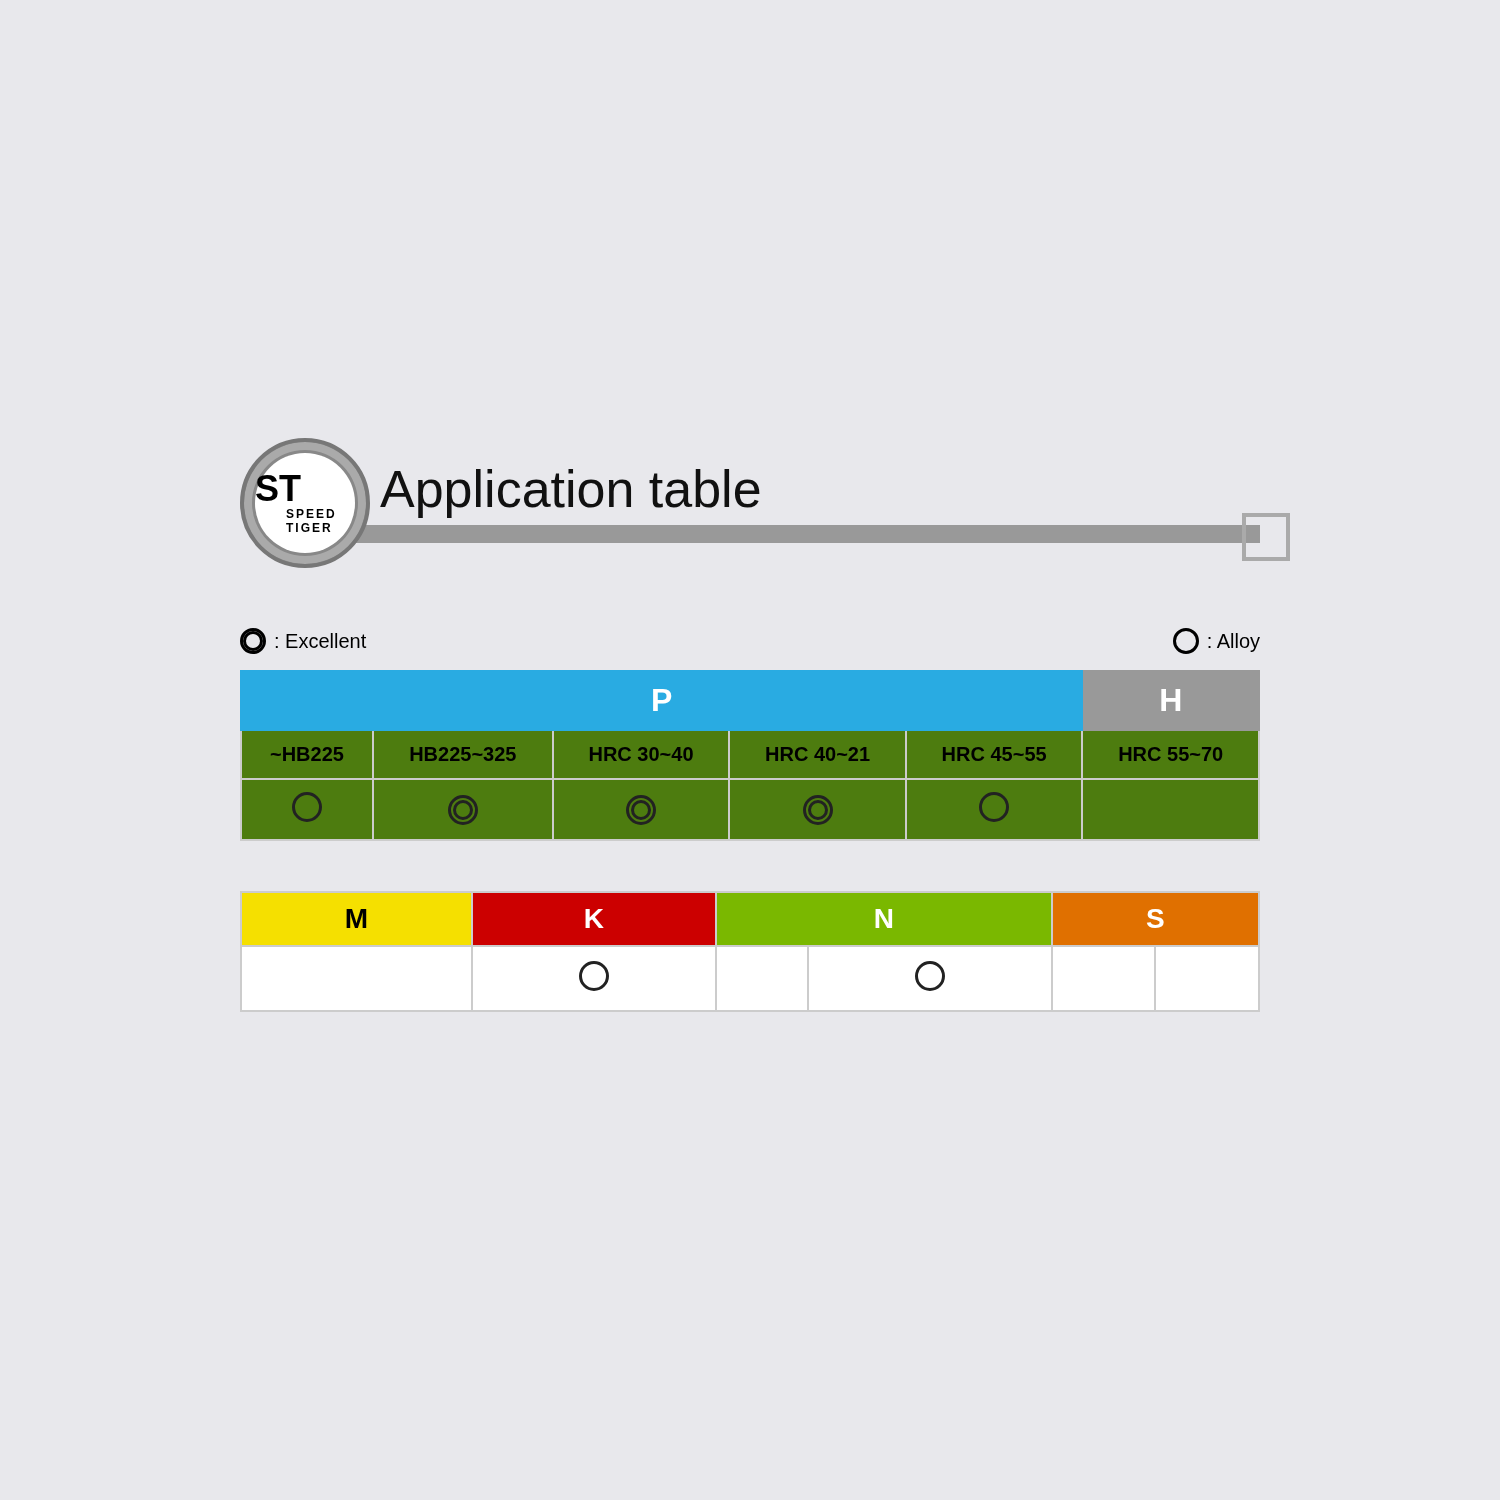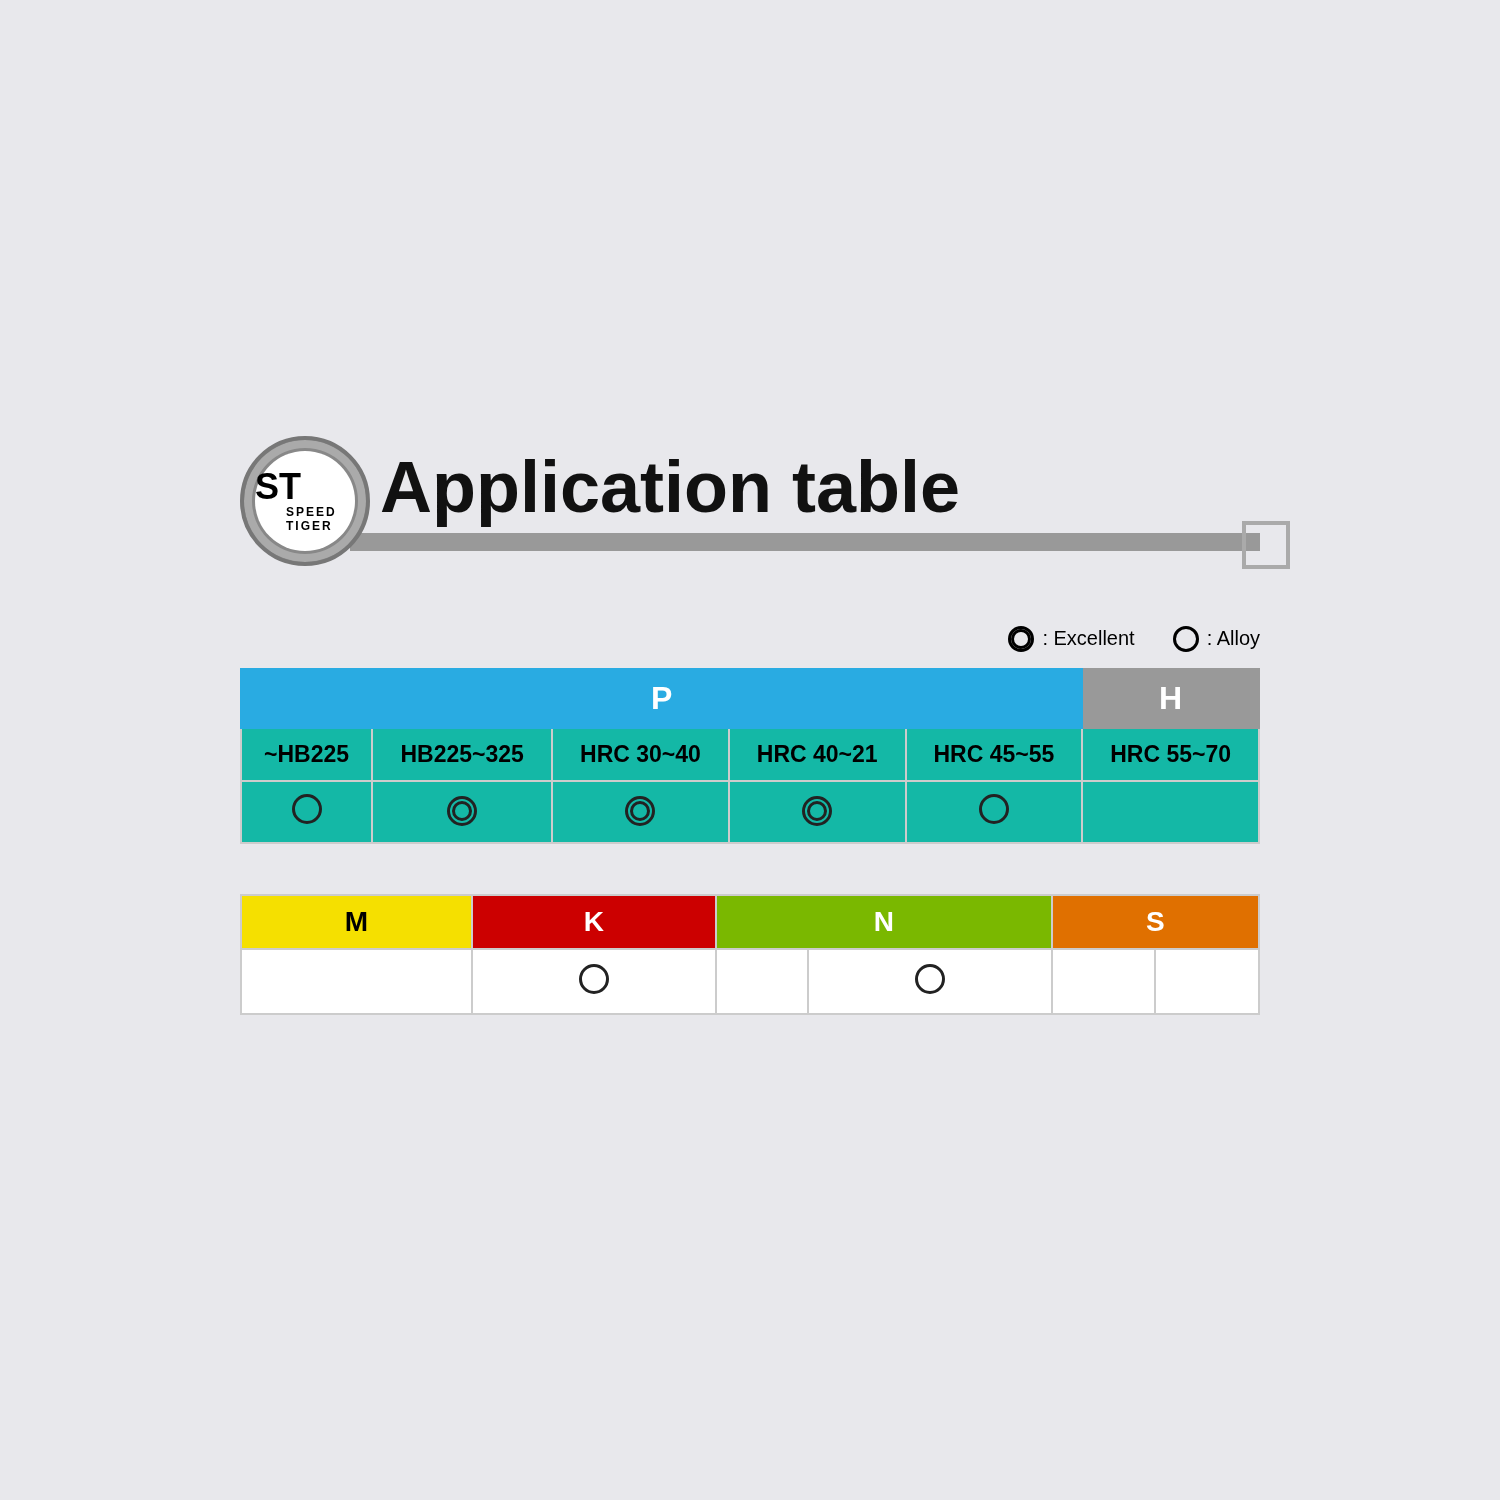--- a/index.html
+++ b/index.html
@@ -70,33 +70,33 @@
       content: '';
       position: absolute;
       right: -30px;
       top: -12px;
       width: 40px;
       height: 40px;
       border: 4px solid #aaa;
       background: transparent;
     }
     .header-title {
-      font-size: 72px;
-      font-weight: 700;
+      font-size: 52px;
+      font-weight: 400;
       color: #111;
       line-height: 1;
       margin-left: 30px;
       margin-bottom: 2px;
     }
 
     
     .legend {
       display: flex;
       align-items: center;
-      justify-content: flex-end;
+      justify-content: space-between;
       margin-bottom: 16px;
       font-size: 20px;
       gap: 38px;
     }
     .legend-item {
       display: flex;
       align-items: center;
       gap: 8px;
     }
     .circle-double {
@@ -146,22 +146,22 @@
       font-weight: bold;
       text-align: center;
       padding: 10px;
       border: 2px solid #999;
     }
     .table-p td, .table-p th.sub-header {
       border: 2px solid #ccc;
       text-align: center;
       vertical-align: middle;
       padding: 12px 8px;
-      font-size: 23px;
-      background: #14b8a6;
+      font-size: 20px;
+      background: #4d7c0f;
       font-weight: bold;
     }
     .table-p th.sub-header {
       font-size: 18px;
       font-weight: bold;
       background: #fff;
     }
     .sym-double {
       width: 30px; height: 30px;
       border-radius: 50%;

